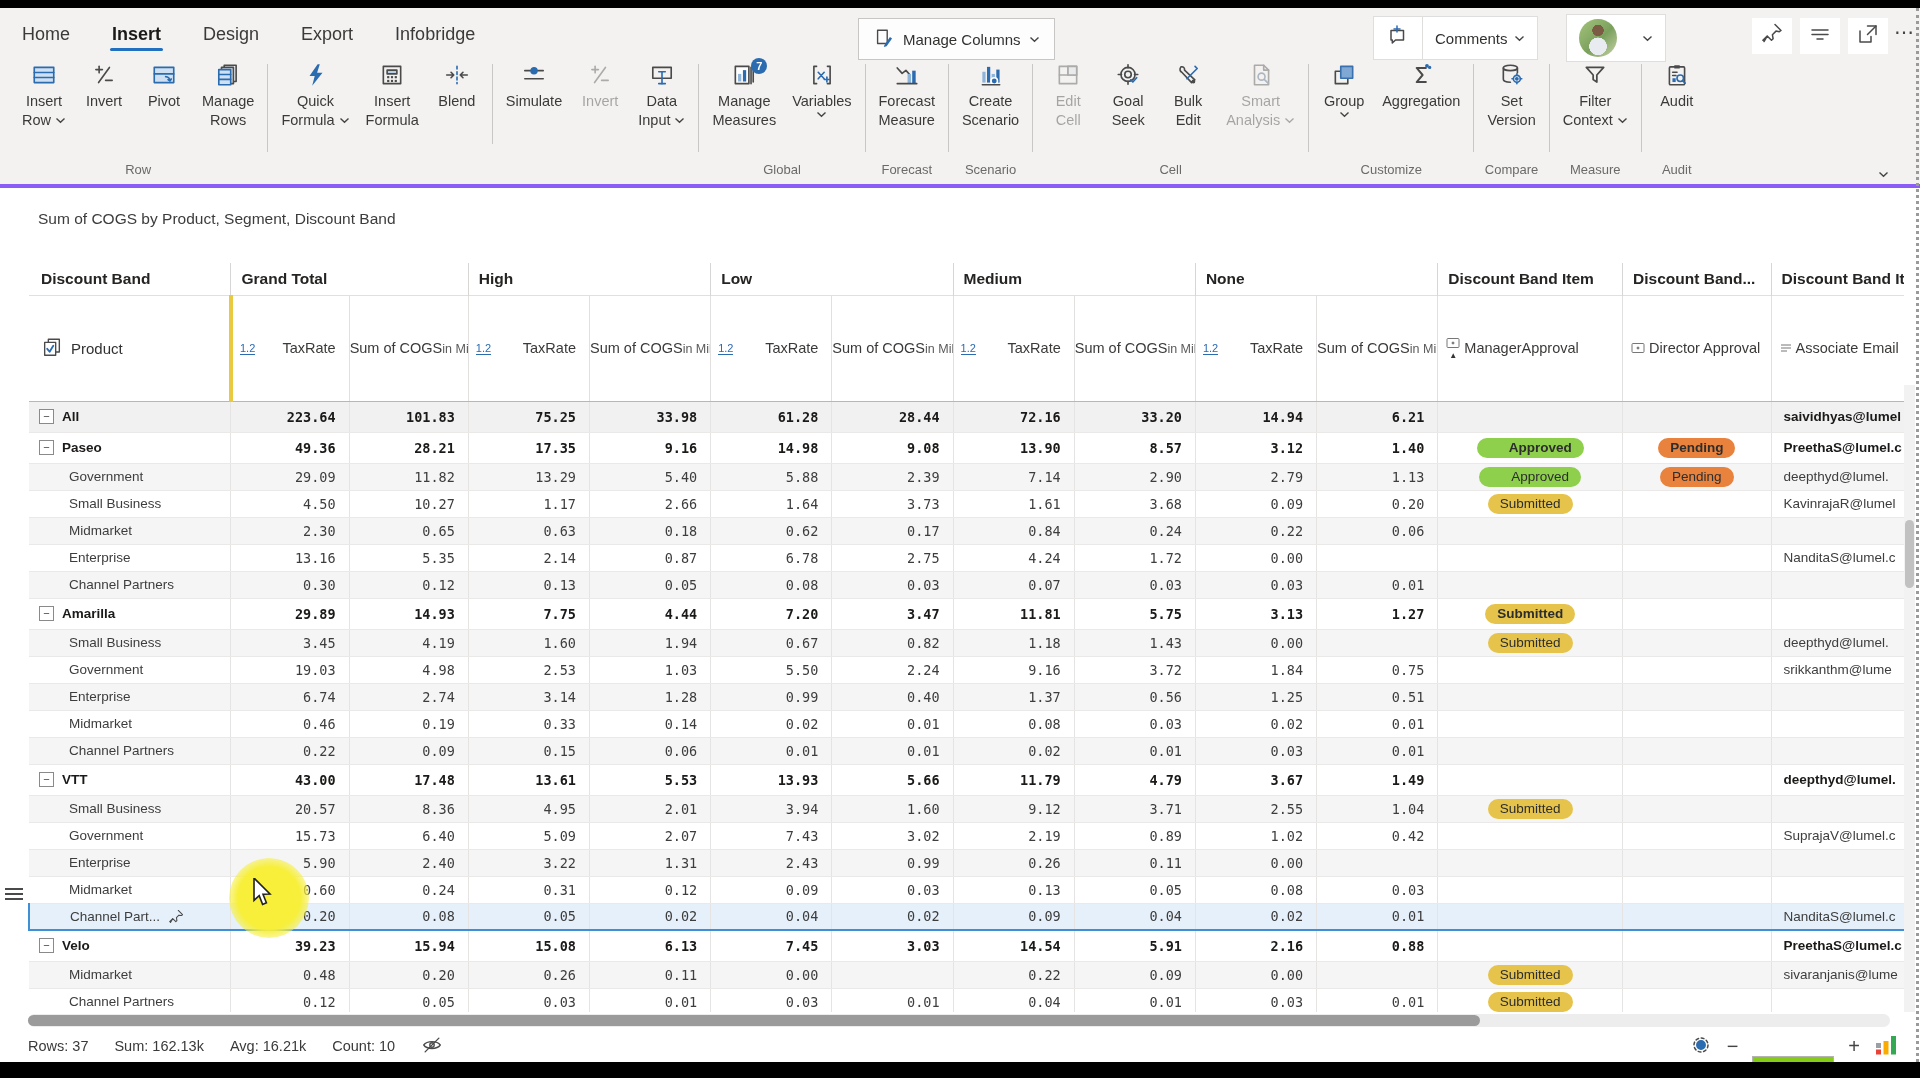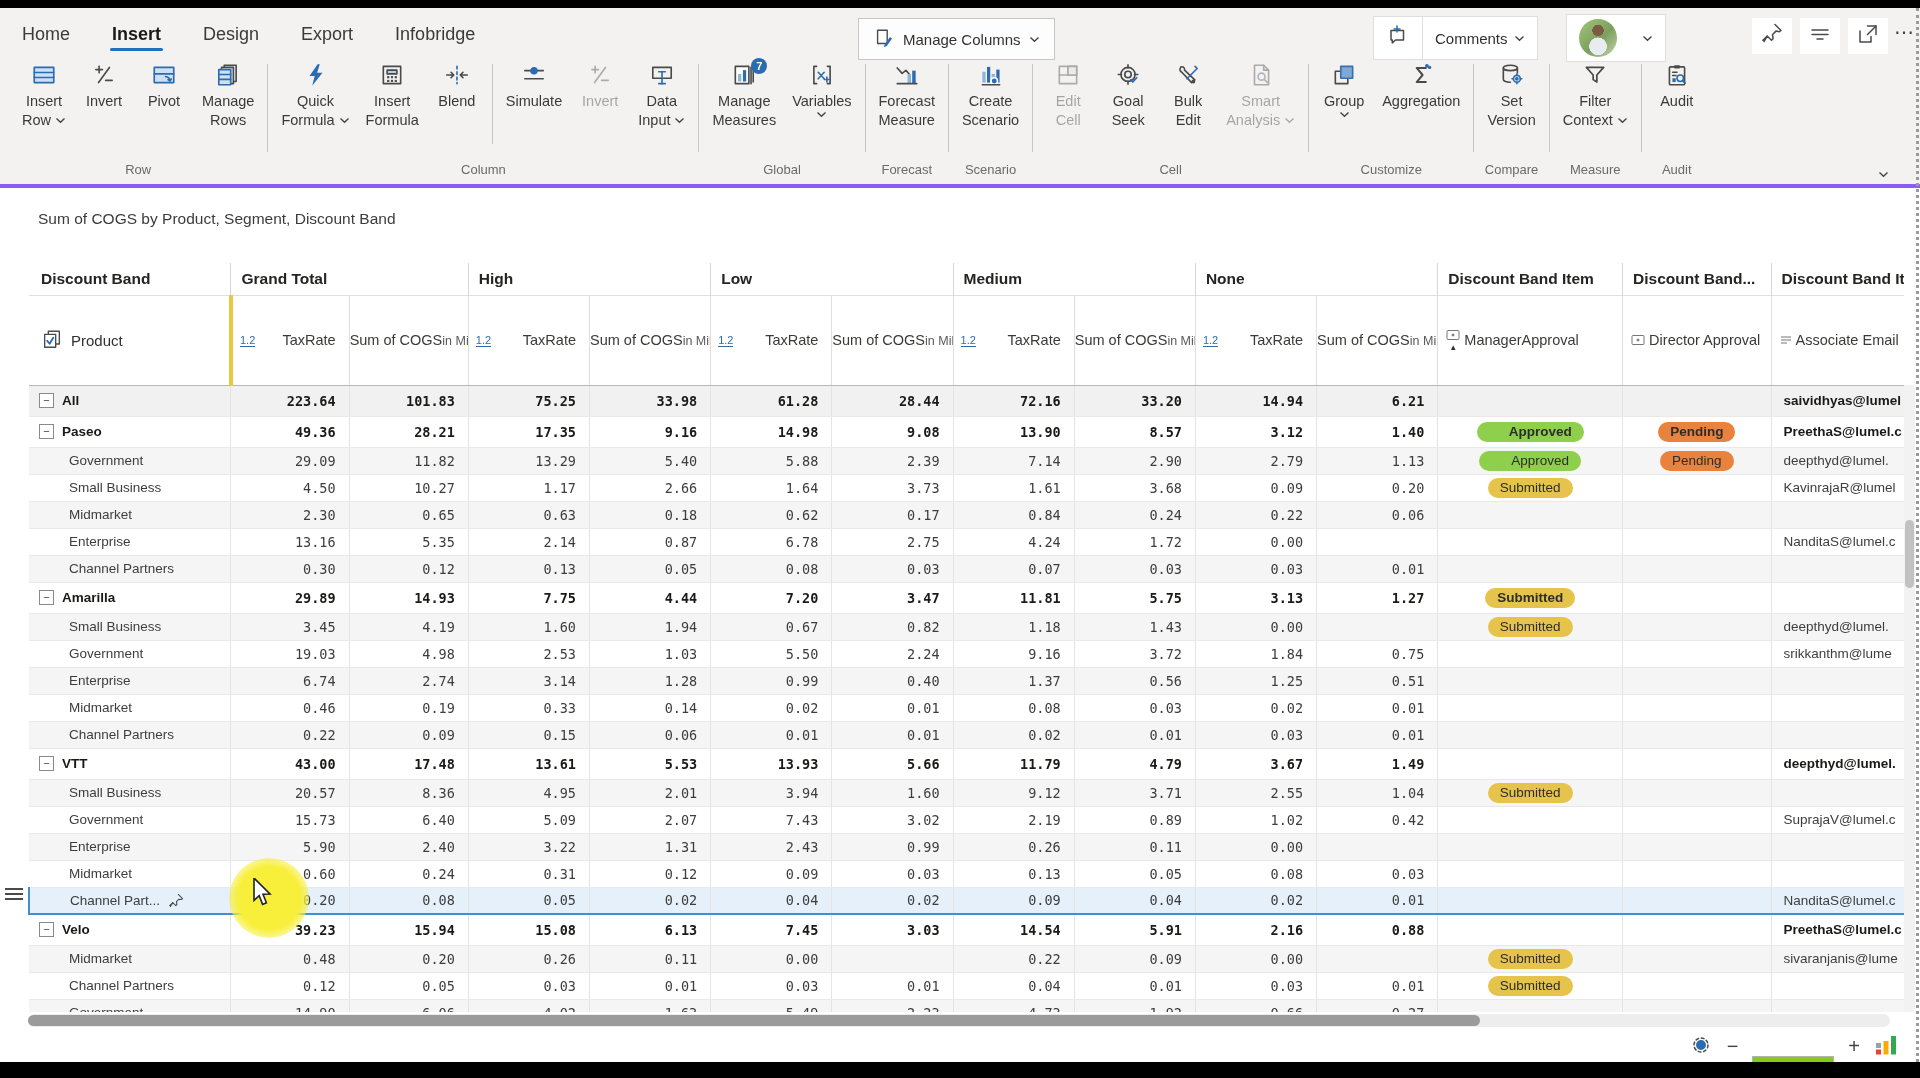--- a/index.html
+++ b/index.html
@@ -52,21 +52,21 @@
   
   #vis-title{position:absolute;left:38px;top:210px;font-size:15.5px;color:#3c3c3c;}
 
   
   #grid-wrap{position:absolute;left:28px;top:263px;width:1876px;height:749px;overflow:hidden;}
   table.grid{border-collapse:collapse;table-layout:fixed;width:1935px;}
   .grid th,.grid td{padding:0;box-sizing:border-box;overflow:hidden;white-space:nowrap;}
   .grid thead tr.gr1 th{height:32px;font-size:15.5px;font-weight:700;color:#252423;text-align:left;vertical-align:middle;
     border-left:1px solid #d8d6d4;background:#fff;padding-left:10px;}
   .grid thead tr.gr1 th.corner{border-left:none;padding-left:12px;}
-  .grid thead tr.gr2 th{height:90px;font-weight:400;color:#3b3a39;background:#fff;vertical-align:middle;
+  .grid thead tr.gr2 th{height:106px;font-weight:400;color:#3b3a39;background:#fff;vertical-align:middle;
     border-left:1px solid #e2e0de;border-top:1px solid #e2e0de;border-bottom:1px solid #b9b7b5;}
   .grid thead tr.gr2 th.prod{border-left:none;}
   .taxth{position:relative;}
   .taxth .inner{display:flex;align-items:center;padding:0 13px 0 7px;}
   .numfmt{color:#2b6bb0;font-size:11px;border-bottom:1px solid #2b6bb0;line-height:12px;}
   .taxth .tl{margin-left:auto;font-size:14.5px;}
   .taxth.yellow{border-left:4px solid #e9c93f !important;}
   .cogsth .inner{display:flex;flex-direction:row;align-items:flex-end;padding-right:13px;}
   .cogsth .c1{font-size:14.5px;} .cogsth .c2{font-size:12.5px;color:#5a5a5a;}
   .prod .inner{display:flex;align-items:center;gap:8px;padding-left:12px;font-size:15px;color:#323130;}
@@ -321,21 +321,20 @@
                     <line x1="9" y1="9" x2="15" y2="9" stroke="#2b6bb0"></line>
                     <line x1="9" y1="20" x2="15" y2="20" stroke="#2b6bb0"></line>
                   </svg></span>
               </div>
               <div class="l1">Data</div>
               <div class="l2">Input<svg width="11" height="7" viewBox="0 0 11 7" fill="none" stroke="#444" stroke-width="1.4">
                   <path d="M1.5 1.5 L5.5 5.2 L9.5 1.5"></path>
                 </svg></div>
             </div>
           </div>
-          <div class="rglabel">Column</div>
         </div>
         <div class="gdiv"></div>
         <div class="rgroup">
           <div class="rbtns">
             <div class="rbtn">
               <div class="ric">
                 <span class="ic"><svg width="26" height="26" viewBox="0 0 24 24" fill="none" stroke="#4a4a4a" stroke-width="1.5" stroke-linecap="round" stroke-linejoin="round">
                     <rect x="4" y="4" width="12.5" height="16" fill="#fff"></rect>
                     <path d="M18.5 5 v15"></path>
                     <path d="M20.5 6.5 v12"></path>
@@ -1179,20 +1178,31 @@
   </div>
 
   <div id="hscroll">
       <div class="thumb"></div>
     </div>
   <div id="vscroll">
       <div class="thumb"></div>
     </div>
 
   <div id="statusbar">
+    <div id="status-left">
+      <span>Rows: 37</span>
+      <span>Sum: 162.13k</span>
+      <span>Avg: 16.21k</span>
+      <span>Count: 10</span>
+      <span class="ic"><svg width="22" height="22" viewBox="0 0 24 24" fill="none" stroke="#4a4a4a" stroke-width="1.5" stroke-linecap="round" stroke-linejoin="round">
+            <path d="M3 12 c3.5 -5 14.5 -5 18 0 c-3.5 5 -14.5 5 -18 0 z"></path>
+            <circle cx="12" cy="12" r="2.4"></circle>
+            <line x1="4.5" y1="19.5" x2="19.5" y2="4.5"></line>
+          </svg></span>
+    </div>
     <div id="status-right">
       <span class="ic"><svg width="24" height="24" viewBox="0 0 24 24" fill="none" stroke="#4a4a4a" stroke-width="1.5" stroke-linecap="round" stroke-linejoin="round">
             <circle cx="12" cy="12" r="4.2" stroke="#2b6bb0" fill="#2b6bb0"></circle>
             <circle cx="12" cy="12" r="7" stroke-dasharray="2.8 2.7"></circle>
           </svg></span>
       <span class="pm">−</span>
       <div id="zoom-box">100 %</div>
       <span class="pm">+</span>
       <span class="ic"><svg width="24" height="24" viewBox="0 0 24 24">
             <rect x="2" y="10" width="5" height="5" fill="#9aa0a6"></rect>

